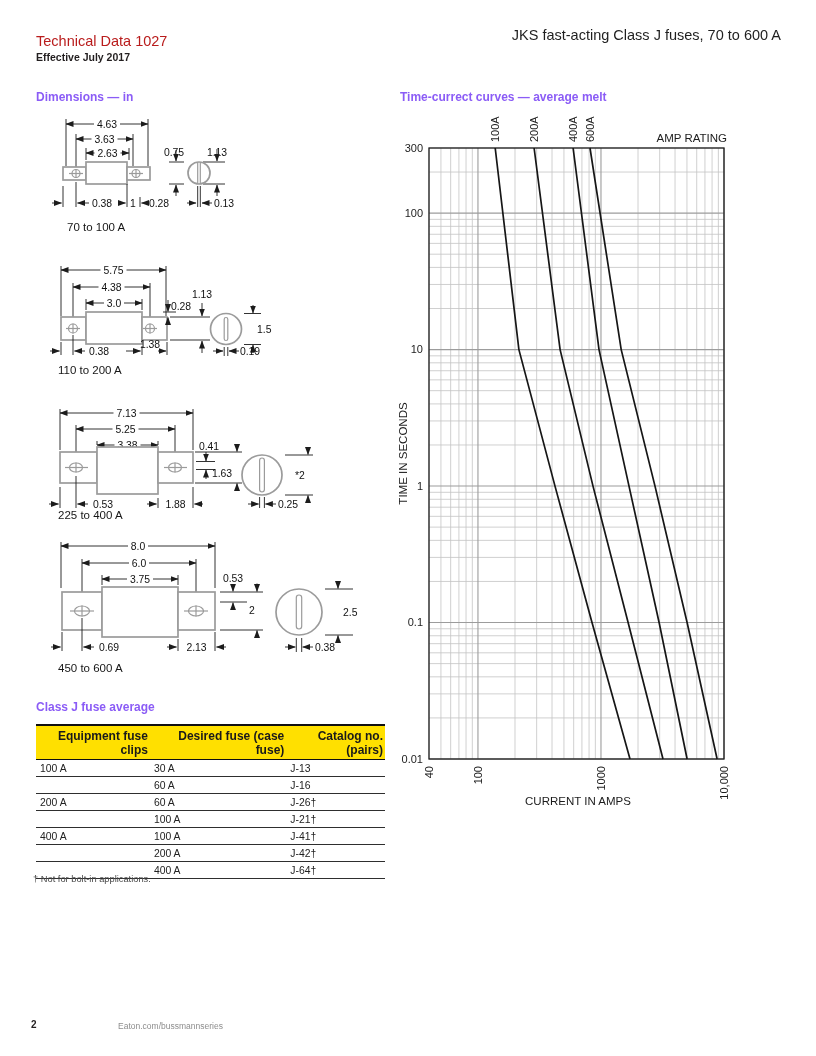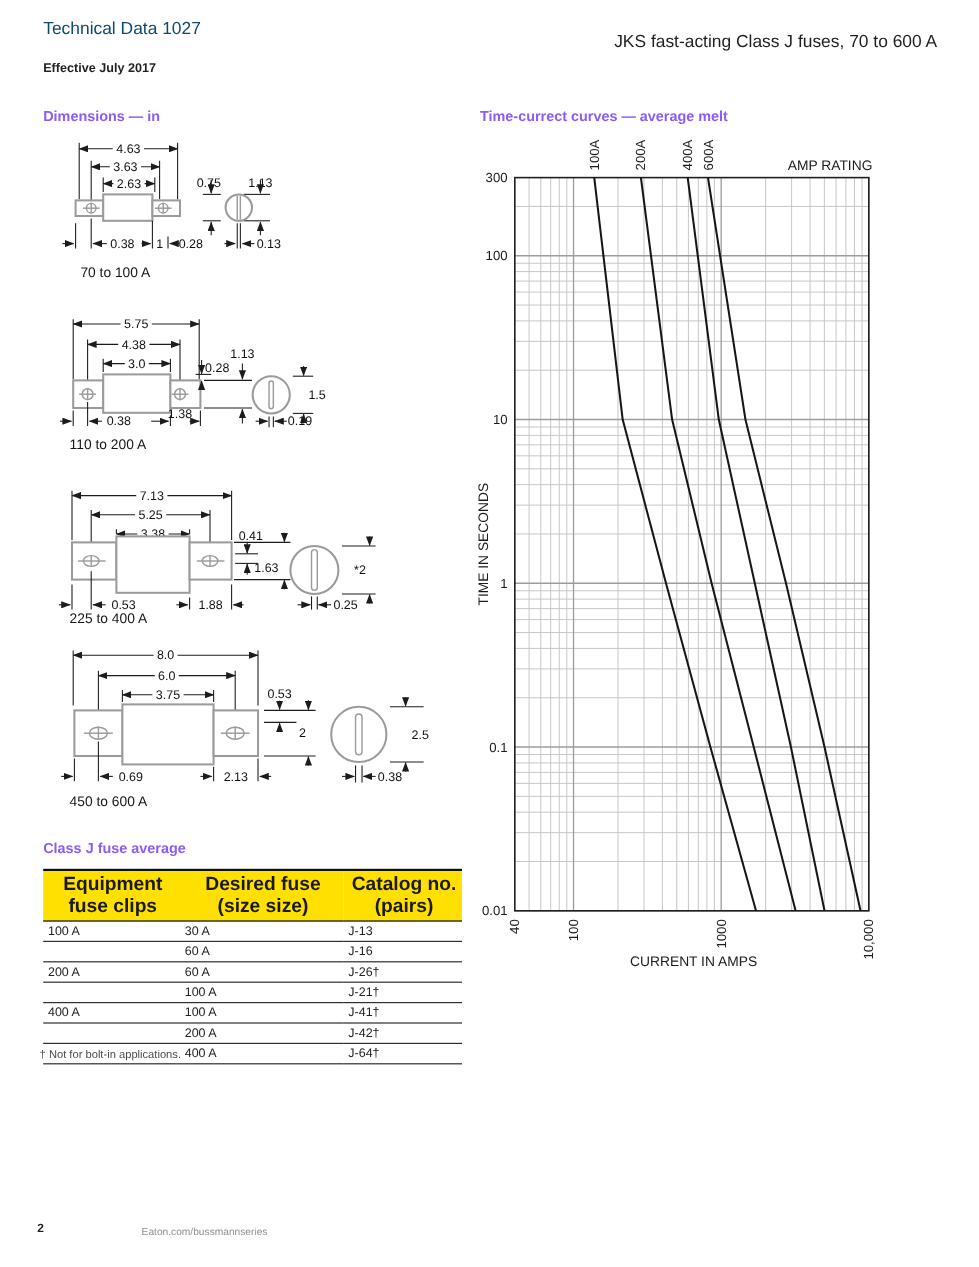--- a/index.html
+++ b/index.html
@@ -1,34 +1,34 @@
 <!DOCTYPE html>
 <html><head>
 <meta charset="utf-8">
 <style>
   html,body{margin:0;padding:0;background:#fff;}
   body{width:816px;height:1056px;position:relative;font-family:"Liberation Sans",sans-serif;color:#231f20;}
   .abs{position:absolute;}
-  .doc-title{left:36px;top:16px;font-size:14.5px;color:#0c4a6e;}
+  .doc-title{left:36px;top:33px;font-size:14.5px;color:#b91c1c;}
   .prod-title{right:35px;top:27px;font-size:14.5px;color:#1f1f1f;}
   .effective{left:36px;top:51px;font-size:10.5px;font-weight:bold;}
   .sec-head{font-size:12px;font-weight:bold;color:#8b5cf6;}
   #gfx{position:absolute;left:0;top:0;}
   .f{fill:#fff;stroke:#9b9b9b;stroke-width:1.7;}
   .fl{fill:none;stroke:#9b9b9b;stroke-width:1.2;}
   .d{fill:none;stroke:#1c1c1c;stroke-width:0.9;}
   .dt{font-size:10.4px;fill:#111;}
   .mid{text-anchor:middle;}
   .lbl{font-size:11.5px;fill:#161616;}
   .ct{font-size:11px;fill:#1c1c1c;}
   .cl{font-size:11.5px;fill:#1c1c1c;}
   .tbg{fill:#fff;}
   .reducers{left:36px;top:724px;width:349px;border-top:2.2px solid #101010;font-size:10.4px;color:#222;}
   .reducers table{width:100%;border-collapse:collapse;}
-  .reducers th{background:#ffe000;text-align:center;font-weight:bold;padding:2.5px 2px 2.5px 4px;border-bottom:1.4px solid #101010;color:#1a1a1a;font-size:16px;}
+  .reducers th{background:#ffe000;text-align:right;font-weight:bold;padding:2.5px 2px 2.5px 4px;border-bottom:1.4px solid #101010;color:#1a1a1a;font-size:12px;}
   .reducers td{padding:2.5px 2px 2.5px 4px;border-bottom:1px solid #2e2e2e;}
   .c1{width:112px;}.c2{width:134px;}.c3{width:97px;}
   .footnote{left:33px;top:874px;font-size:9.3px;color:#4a4a4a;}
   .pgnum{left:31px;top:1019px;font-size:10px;font-weight:bold;}
   .url{left:118px;top:1021px;font-size:8.5px;color:#8d8d8d;}
 </style>
 </head>
 <body>
 
 <svg id="gfx" width="816" height="1056" viewBox="0 0 816 1056">
@@ -391,21 +391,21 @@
 <div class="abs reducers">
   <table>
     <colgroup>
         <col class="c1">
         <col class="c2">
         <col class="c3">
       </colgroup>
     <thead>
       <tr>
         <th>Equipment fuse clips</th>
-        <th>Desired fuse (size size)</th>
+        <th>Desired fuse (case fuse)</th>
         <th>Catalog no. (pairs)</th>
       </tr>
     </thead>
     <tbody>
       <tr>
           <td>100 A</td>
           <td>30 A</td>
           <td>J-13</td>
         </tr>
       <tr>

